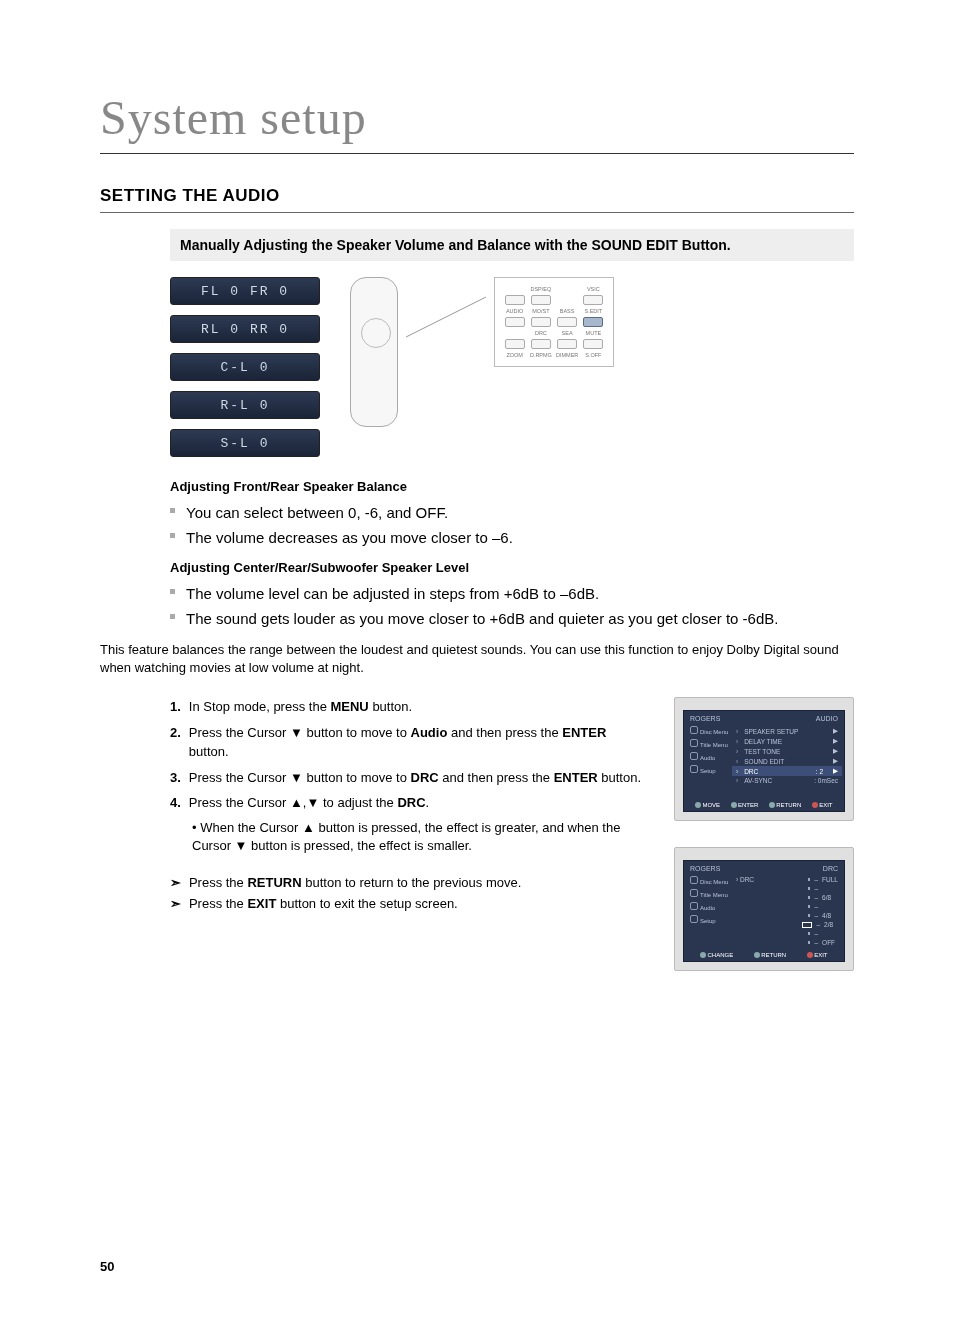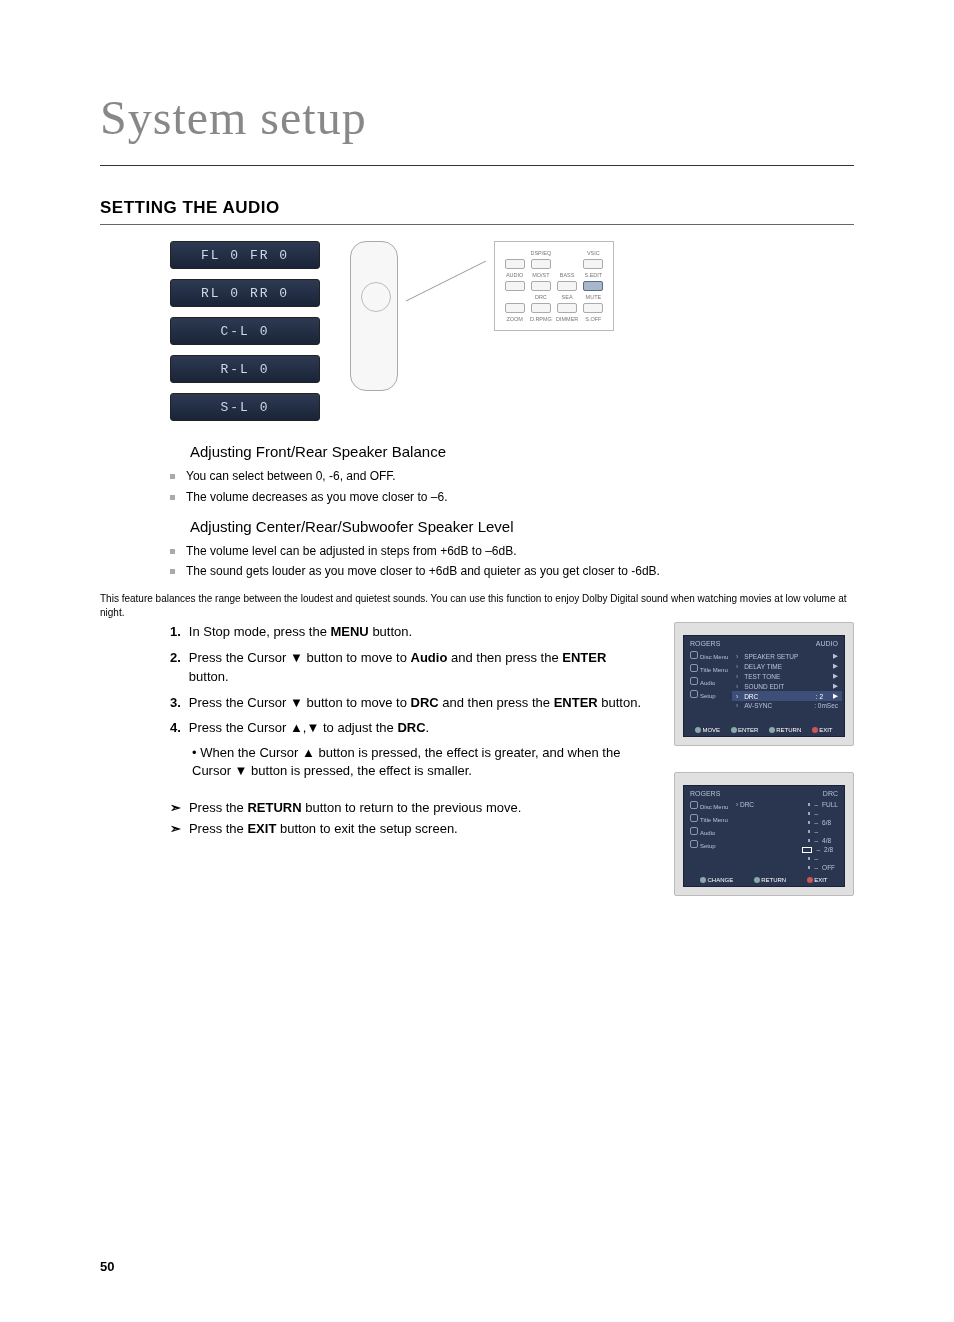--- a/index.html
+++ b/index.html
@@ -14,21 +14,21 @@
     padding: 90px 100px 40px 100px;
     position: relative;
     height: 100%;
   }
   .page-title {
     font-family: "Times New Roman", serif;
     font-weight: 300;
     font-size: 48px;
     color: #888;
     border-bottom: 1.5px solid #333;
-    padding-bottom: 20px;
+    padding-bottom: 8px;
     margin-bottom: 28px;
     letter-spacing: 1px;
   }
   .section-heading {
     font-size: 17px;
     font-weight: bold;
     letter-spacing: 0.5px;
     border-bottom: 1px solid #666;
     padding-bottom: 6px;
     margin-top: 32px;
@@ -97,48 +97,48 @@
   .btn-small {
     width: 20px; height: 10px;
     border: 1px solid #aaa;
     border-radius: 2px;
     background: #f5f5f5;
   }
   .btn-small.highlight { background: #a7b7cc; border-color: #5a6b88; }
   .btn-label { font-size: 5.5px; color: #777; text-align: center; }
 
   .sub-heading {
-    font-size: 15px;
-    font-weight: normal;
-    margin-left: 90px;
+    font-size: 13px;
+    font-weight: bold;
+    margin-left: 70px;
     margin-top: 10px;
     margin-bottom: 6px;
   }
   .bullets {
     list-style: none;
     margin-left: 70px;
     margin-bottom: 10px;
   }
   .bullets li {
-    font-size: 12px;
+    font-size: 15px;
     padding: 2px 0 2px 16px;
     position: relative;
     line-height: 1.4;
   }
   .bullets li::before {
     content: "";
     position: absolute; left: 0; top: 8px;
     width: 5px; height: 5px;
     background: #aaa;
   }
 
   .section-desc {
-    font-size: 10px;
+    font-size: 13px;
     line-height: 1.4;
-    margin-bottom: 2px;
+    margin-bottom: 20px;
   }
 
   .drc-row {
     display: flex;
     gap: 28px;
     align-items: flex-start;
   }
   .steps { flex: 1; margin-left: 70px; }
   .step {
     font-size: 13px;
@@ -233,20 +233,21 @@
 </style>
 </head>
 <body>
 
 <div class="page">
 
   <div class="page-title">System setup</div>
 
   <div class="section-heading">SETTING THE AUDIO</div>
 
+  <div class="subtitle-bar">Manually Adjusting the Speaker Volume and Balance with the SOUND EDIT Button.</div>
 
 
   <div class="figure-row">
     <div class="display-stack">
       <div class="lcd">FL 0  FR 0</div>
       <div class="lcd">RL 0  RR 0</div>
       <div class="lcd">C-L     0</div>
       <div class="lcd">R-L     0</div>
       <div class="lcd">S-L     0</div>
     </div>

